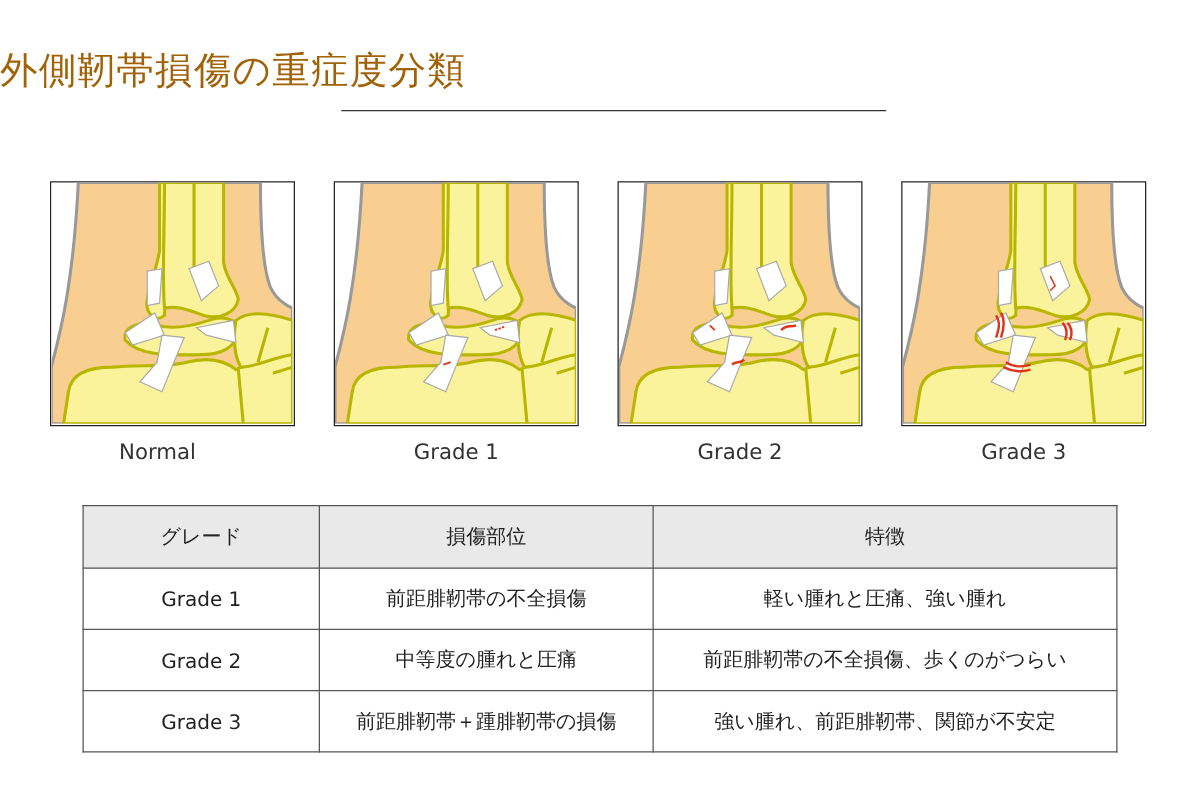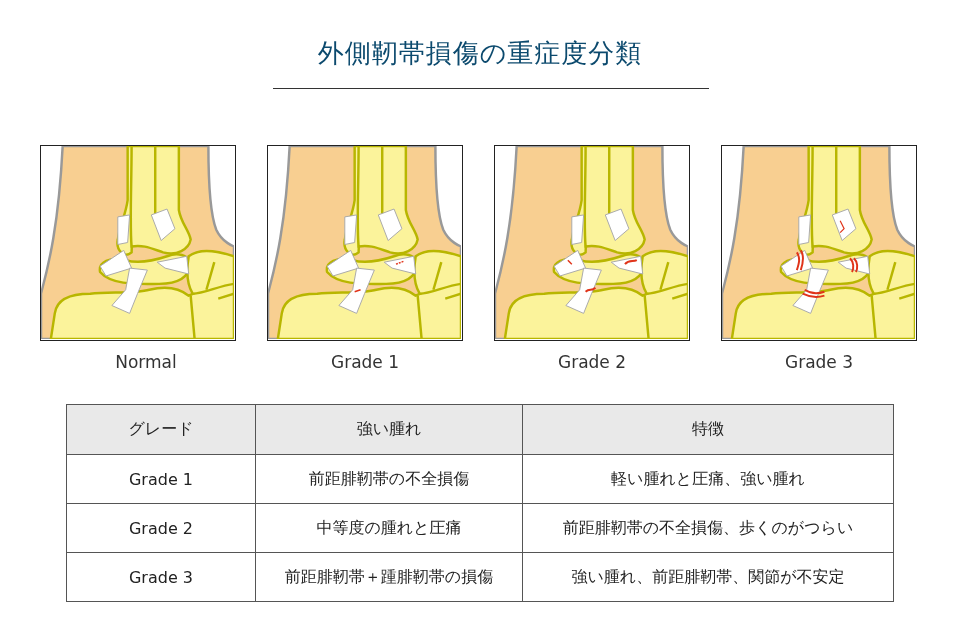--- a/index.html
+++ b/index.html
@@ -1,19 +1,19 @@
 <!DOCTYPE html>
 <html><head>
 <meta charset="utf-8">
 <style>
   html, body { margin:0; padding:0; }
   body { width:960px; height:640px; background:#ffffff; position:relative; overflow:hidden;
          font-family:"DejaVu Sans", "Liberation Sans", sans-serif; color:#222; }
-  .title { position:absolute; left:0; width:960px; top:36px; text-align:center;
-           font-size:26px; letter-spacing:1px; color:#0c4a6e; }
+  .title { position:absolute; left:0; width:960px; top:36px; text-align:left;
+           font-size:30px; letter-spacing:1px; color:#a16207; }
   .title-rule { position:absolute; left:273px; top:88px; width:436px; height:1px; background:#333; }
   .panel { position:absolute; top:145px; width:196px; height:196px; border:1.5px solid #222;
            box-sizing:border-box; overflow:hidden; background:#fff; }
   .panel svg { display:block; }
   .panel-label { position:absolute; top:352px; width:196px; text-align:center; font-size:17px; color:#333; }
   table.grades { position:absolute; left:66px; top:404px; width:828px; border-collapse:collapse;
                  font-size:16px; color:#222; }
   table.grades th, table.grades td { border:1.5px solid #555; text-align:center; height:48px;
                  padding:0; font-weight:normal; }
   table.grades th { background:#e9e9e9; height:49px; }
@@ -79,30 +79,30 @@
     <path d="M76 108 C80 114 78 120 76 126" stroke="#e0341a" stroke-width="2" fill="none"></path>
     <path d="M80 106 C84 112 82 120 80 126" stroke="#e0341a" stroke-width="2" fill="none"></path>
     <path d="M130 114 C134 118 134 124 132 128" stroke="#e0341a" stroke-width="2" fill="none"></path>
     <path d="M134 114 C138 118 138 124 136 128" stroke="#e0341a" stroke-width="2" fill="none"></path>
     <path d="M84 146 C90 150 98 150 104 148" stroke="#e0341a" stroke-width="2" fill="none"></path>
     <path d="M82 150 C90 154 98 154 104 152" stroke="#e0341a" stroke-width="2" fill="none"></path>
     <path d="M120 76 L124 84 L120 88" stroke="#e0341a" stroke-width="1.2" fill="none"></path>
   </svg>
 </div>
 
-<div class="panel-label" style="left:48px;">Normal</div>
+<div class="panel-label" style="left:28px;">Normal</div>
 <div class="panel-label" style="left:267px;">Grade 1</div>
 <div class="panel-label" style="left:494px;">Grade 2</div>
 <div class="panel-label" style="left:721px;">Grade 3</div>
 
 <table class="grades">
   <thead>
     <tr>
       <th class="c1">グレード</th>
-      <th class="c2">強い腫れ</th>
+      <th class="c2">損傷部位</th>
       <th>特徴</th>
     </tr>
   </thead>
   <tbody>
     <tr>
       <td class="c1">Grade 1</td>
       <td class="c2">前距腓靭帯の不全損傷</td>
       <td>軽い腫れと圧痛、強い腫れ</td>
     </tr>
     <tr>

